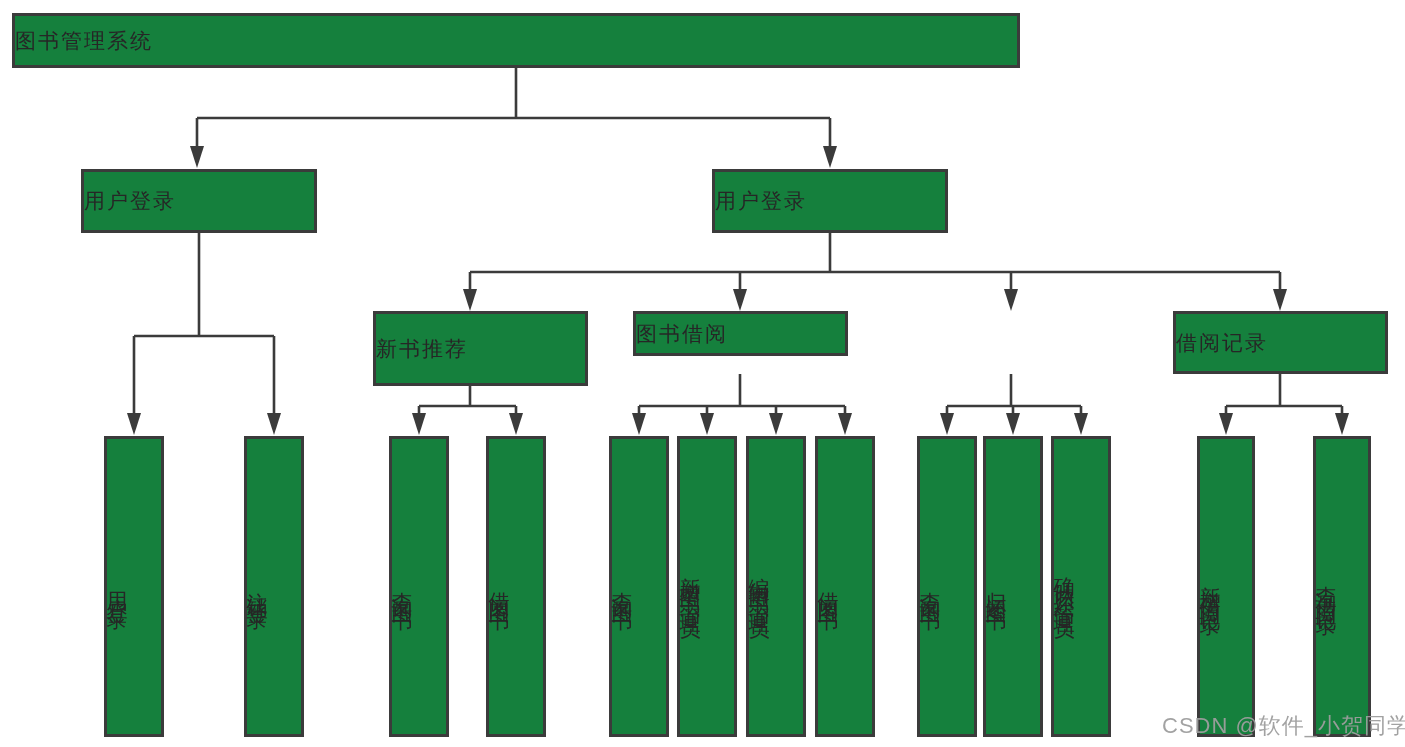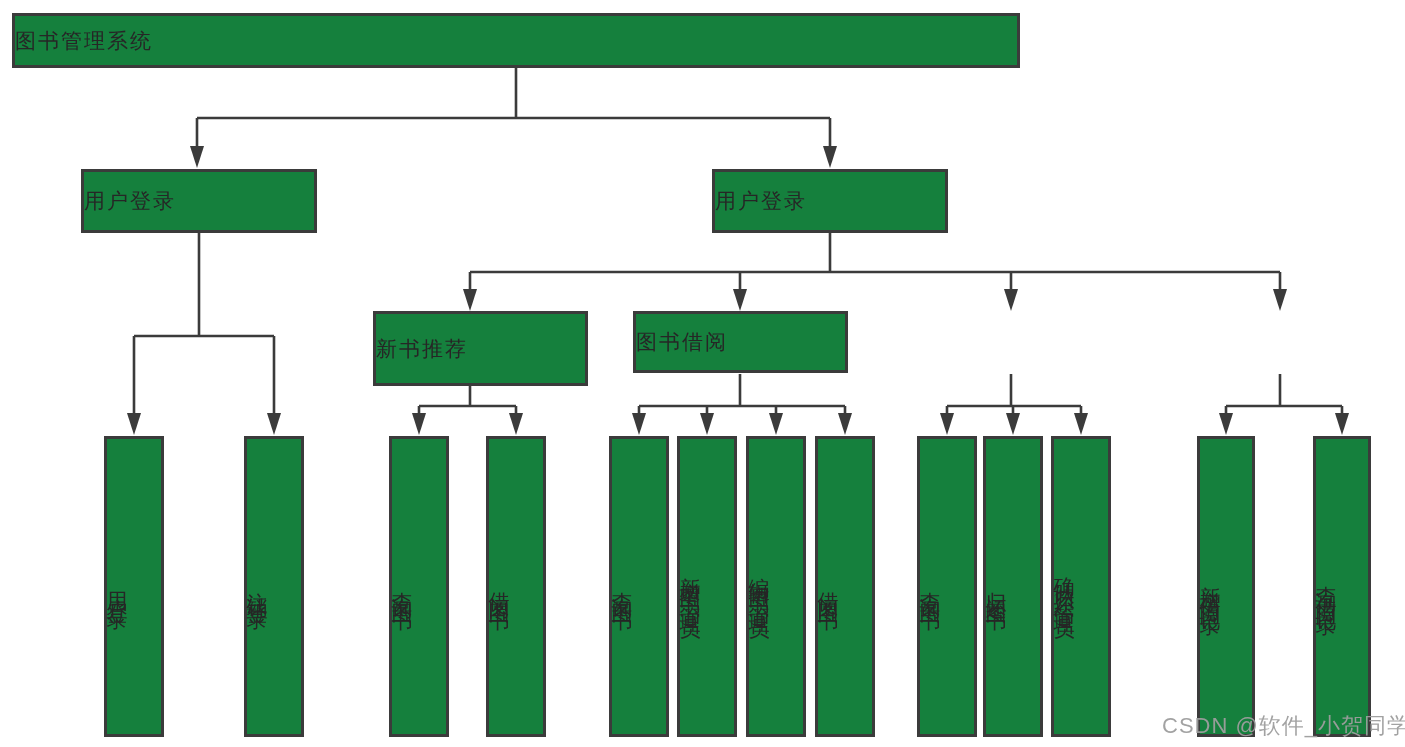--- a/index.html
+++ b/index.html
@@ -103,22 +103,25 @@
   <div class="node hnode" style="left:81px;top:169px;width:236px;height:64px">
     <span>用户登录</span>
   </div>
   <div class="node hnode" style="left:712px;top:169px;width:236px;height:64px">
     <span>用户登录</span>
   </div>
 
   <div class="node hnode" style="left:373px;top:311px;width:215px;height:75px">
     <span>新书推荐</span>
   </div>
-  <div class="node hnode" style="left:633px;top:311px;width:215px;height:62px">
+  <div class="node hnode" style="left:633px;top:311px;width:215px;height:45px">
     <span>图书借阅</span>
+  </div>
+  <div class="node hnode" style="left:1173px;top:311px;width:215px;height:63px">
+    <span>借阅记录</span>
   </div>
 
   <div class="node vnode" style="left:104px;top:436px;width:60px;height:301px">
     <span class="vtext">用户登录</span>
   </div>
   <div class="node vnode" style="left:244px;top:436px;width:60px;height:301px">
     <span class="vtext">注销登录</span>
   </div>
 
   <div class="node vnode" style="left:389px;top:436px;width:60px;height:301px">

